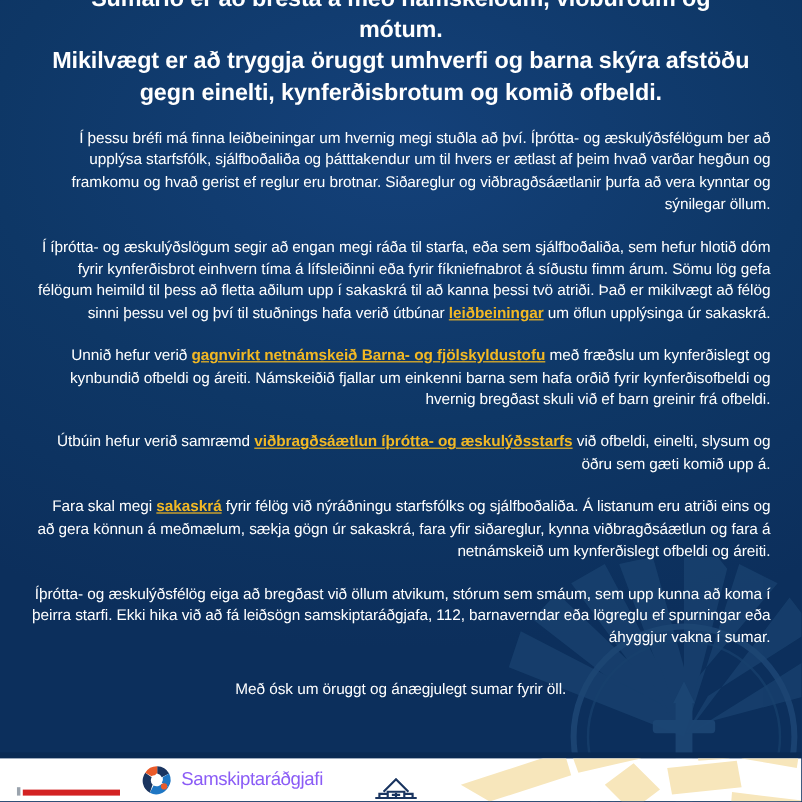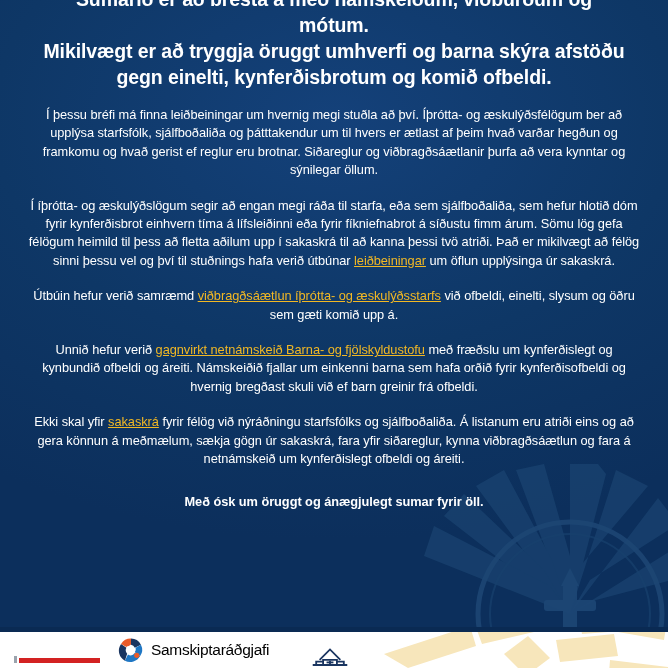--- a/index.html
+++ b/index.html
@@ -64,37 +64,37 @@
   .body-copy {
     margin: 0;
     padding-top: 16px;
   }
 
   p.para {
     margin: 0 0 17px 0;
     color: #ffffff;
     font-size: 12.8px;
     line-height: 18.4px;
-    text-align: center;
+    text-align: right;
     letter-spacing: -0.05px;
   }
   p.para:last-child { margin-bottom: 0; }
 
   p.closing {
     text-align: center;
-    font-weight: bold;
+    font-weight: normal;
     margin-top: 24px;
     margin-bottom: 0;
   }
 
   a.link {
     color: #f2b824;
     text-decoration: underline;
     text-underline-offset: 1px;
-    font-weight: normal;
+    font-weight: bold;
     cursor: pointer;
   }
 
   
   .footer {
     position: absolute;
     left: 0;
     bottom: 0;
     width: 668px;
     height: 36px;
@@ -128,21 +128,21 @@
     box-sizing: border-box;
   }
 
   .logo-samskipta {
     margin-left: 18px;
     display: flex;
     align-items: center;
     gap: 7px;
   }
   .logo-samskipta .wordmark {
-    color: #000000;
+    color: #8b5cf6;
     font-size: 15.5px;
     letter-spacing: -0.3px;
     white-space: nowrap;
   }
 
   .logo-house {
     margin-left: 42px;
     display: flex;
     align-items: flex-end;
     height: 100%;
@@ -202,23 +202,24 @@
 
     <h1 class="heading">
       <span class="line1">Sumarið er að bresta á með námskeiðum, viðburðum og mótum.</span>
       <span>Mikilvægt er að tryggja öruggt umhverfi  og barna skýra afstöðu gegn</span>
       <span>einelti, kynferðisbrotum og komið ofbeldi.</span>
     </h1>
 
     <div class="body-copy" id="body-copy">
         <p class="para"><span>Í þessu bréfi má finna leiðbeiningar um hvernig megi stuðla að því. Íþrótta- og æskulýðsfélögum ber að upplýsa starfsfólk, sjálfboðaliða og þátttakendur um til hvers er ætlast af þeim hvað varðar hegðun og framkomu og hvað gerist ef reglur eru brotnar. Siðareglur og viðbragðsáætlanir þurfa að vera kynntar og sýnilegar öllum.</span></p>
         <p class="para"><span>Í íþrótta- og æskulýðslögum segir að engan megi ráða til starfa, eða sem sjálfboðaliða, sem hefur hlotið dóm fyrir kynferðisbrot einhvern tíma á lífsleiðinni eða fyrir fíkniefnabrot á síðustu fimm árum. Sömu lög gefa félögum heimild til þess að fletta aðilum upp í sakaskrá til að kanna þessi tvö atriði. Það er mikilvægt að félög sinni þessu vel og því til stuðnings hafa verið útbúnar </span><a class="link" href="#">leiðbeiningar</a><span> um öflun upplýsinga úr sakaskrá.</span></p>
+        <p class="para"><span>Unnið hefur verið </span><a class="link" href="#">gagnvirkt netnámskeið Barna- og fjölskyldustofu</a><span> með fræðslu um kynferðislegt og kynbundið ofbeldi og áreiti. Námskeiðið fjallar um einkenni barna sem hafa orðið fyrir kynferðisofbeldi og hvernig bregðast skuli við ef barn greinir frá ofbeldi.</span></p>
         <p class="para"><span>Útbúin hefur verið samræmd </span><a class="link" href="#">viðbragðsáætlun íþrótta- og æskulýðsstarfs</a><span> við ofbeldi, einelti, slysum og öðru sem gæti komið upp á.</span></p>
-        <p class="para"><span>Unnið hefur verið </span><a class="link" href="#">gagnvirkt netnámskeið Barna- og fjölskyldustofu</a><span> með fræðslu um kynferðislegt og kynbundið ofbeldi og áreiti. Námskeiðið fjallar um einkenni barna sem hafa orðið fyrir kynferðisofbeldi og hvernig bregðast skuli við ef barn greinir frá ofbeldi.</span></p>
-        <p class="para"><span>Ekki skal yfir </span><a class="link" href="#">sakaskrá</a><span> fyrir félög við nýráðningu starfsfólks og sjálfboðaliða. Á listanum eru atriði eins og að gera könnun á meðmælum, sækja gögn úr sakaskrá, fara yfir siðareglur, kynna viðbragðsáætlun og fara á netnámskeið um kynferðislegt ofbeldi og áreiti.</span></p>
+        <p class="para"><span>Fara skal megi </span><a class="link" href="#">sakaskrá</a><span> fyrir félög við nýráðningu starfsfólks og sjálfboðaliða. Á listanum eru atriði eins og að gera könnun á meðmælum, sækja gögn úr sakaskrá, fara yfir siðareglur, kynna viðbragðsáætlun og fara á netnámskeið um kynferðislegt ofbeldi og áreiti.</span></p>
+        <p class="para"><span>Íþrótta- og æskulýðsfélög eiga að bregðast við öllum atvikum, stórum sem smáum, sem upp kunna að koma í þeirra starfi. Ekki hika við að fá leiðsögn samskiptaráðgjafa, 112, barnaverndar eða lögreglu ef spurningar eða áhyggjur vakna í sumar.</span></p>
       </div>
 
     <p class="para closing">Með ósk um öruggt og ánægjulegt sumar fyrir öll.</p>
   </div>
 
   <div class="footer-topstrip"></div>
 
   <div class="footer">
     <div class="footer-inner">
 

